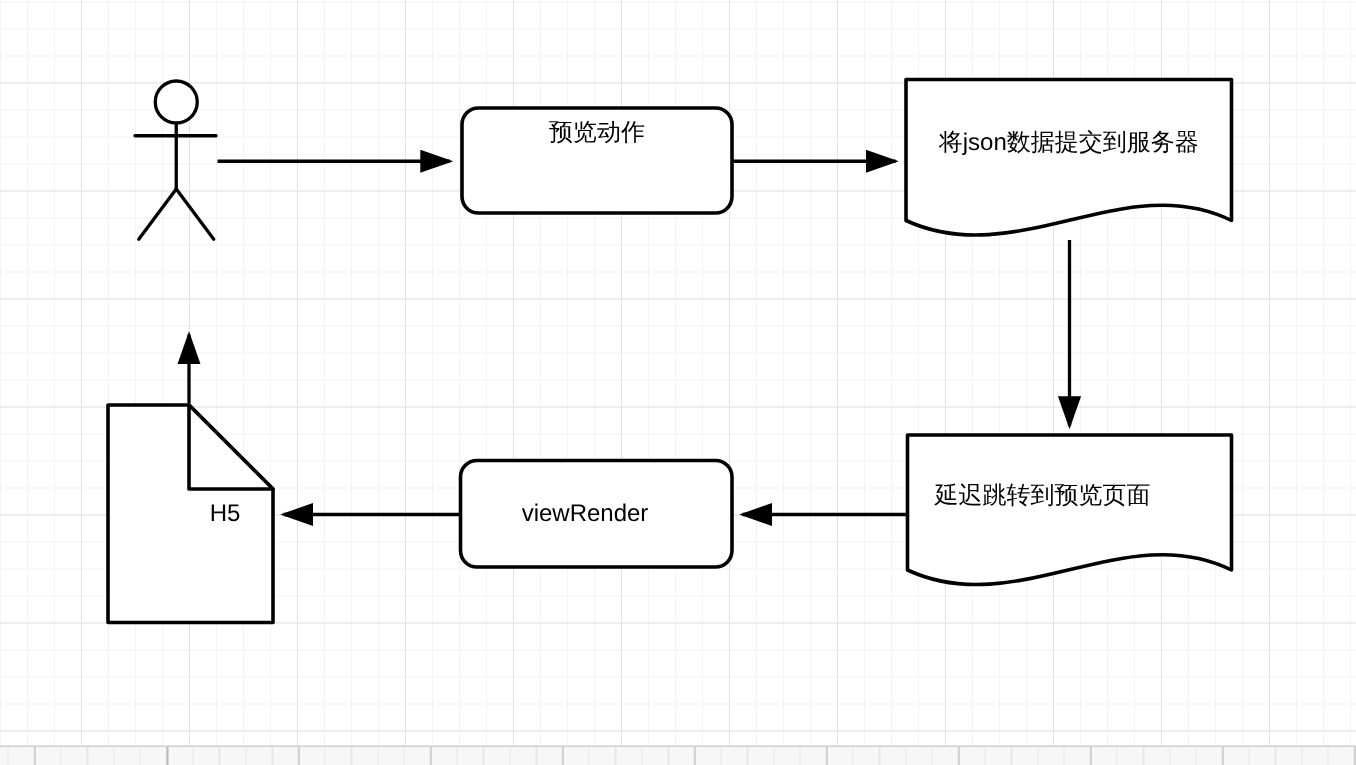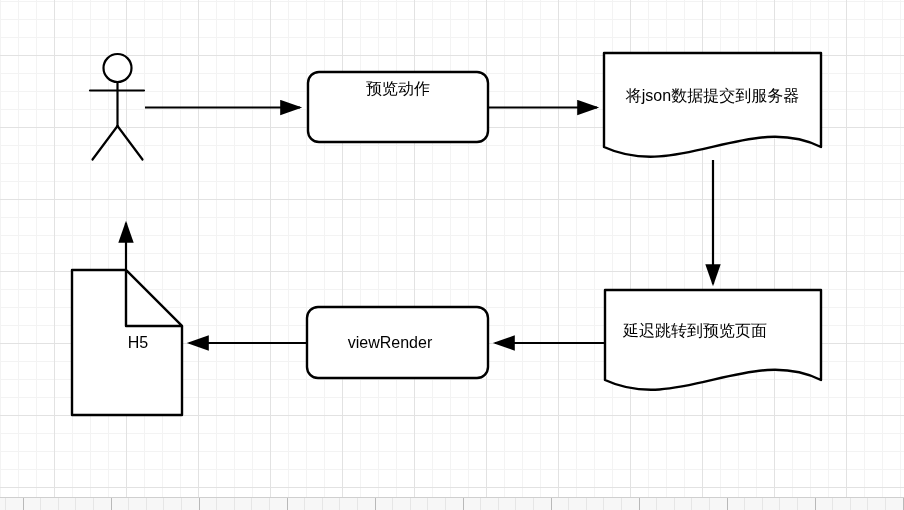--- a/index.html
+++ b/index.html
@@ -137,14 +137,14 @@
 
 
   <div class="node-label" style="left:308px; top:56px; width:180px; height:66px;">预览动作</div>
 
   <div class="node-label" style="left:610px; top:54px; width:205px; height:84px;">将json数据提交到服务器</div>
 
   <div class="node-label" style="left:605px; top:288px; width:180px; height:86px;">延迟跳转到预览页面</div>
 
   <div class="node-label" style="left:307px; top:307px; width:166px; height:71px;">viewRender</div>
 
-  <div class="node-label" style="left:68px; top:270px; width:110px; height:145px;padding-left:30px;">H5</div>
+  <div class="node-label" style="left:80px; top:270px; width:110px; height:145px;padding-left:30px;">H5</div>
 </div>
 
 </body></html>

